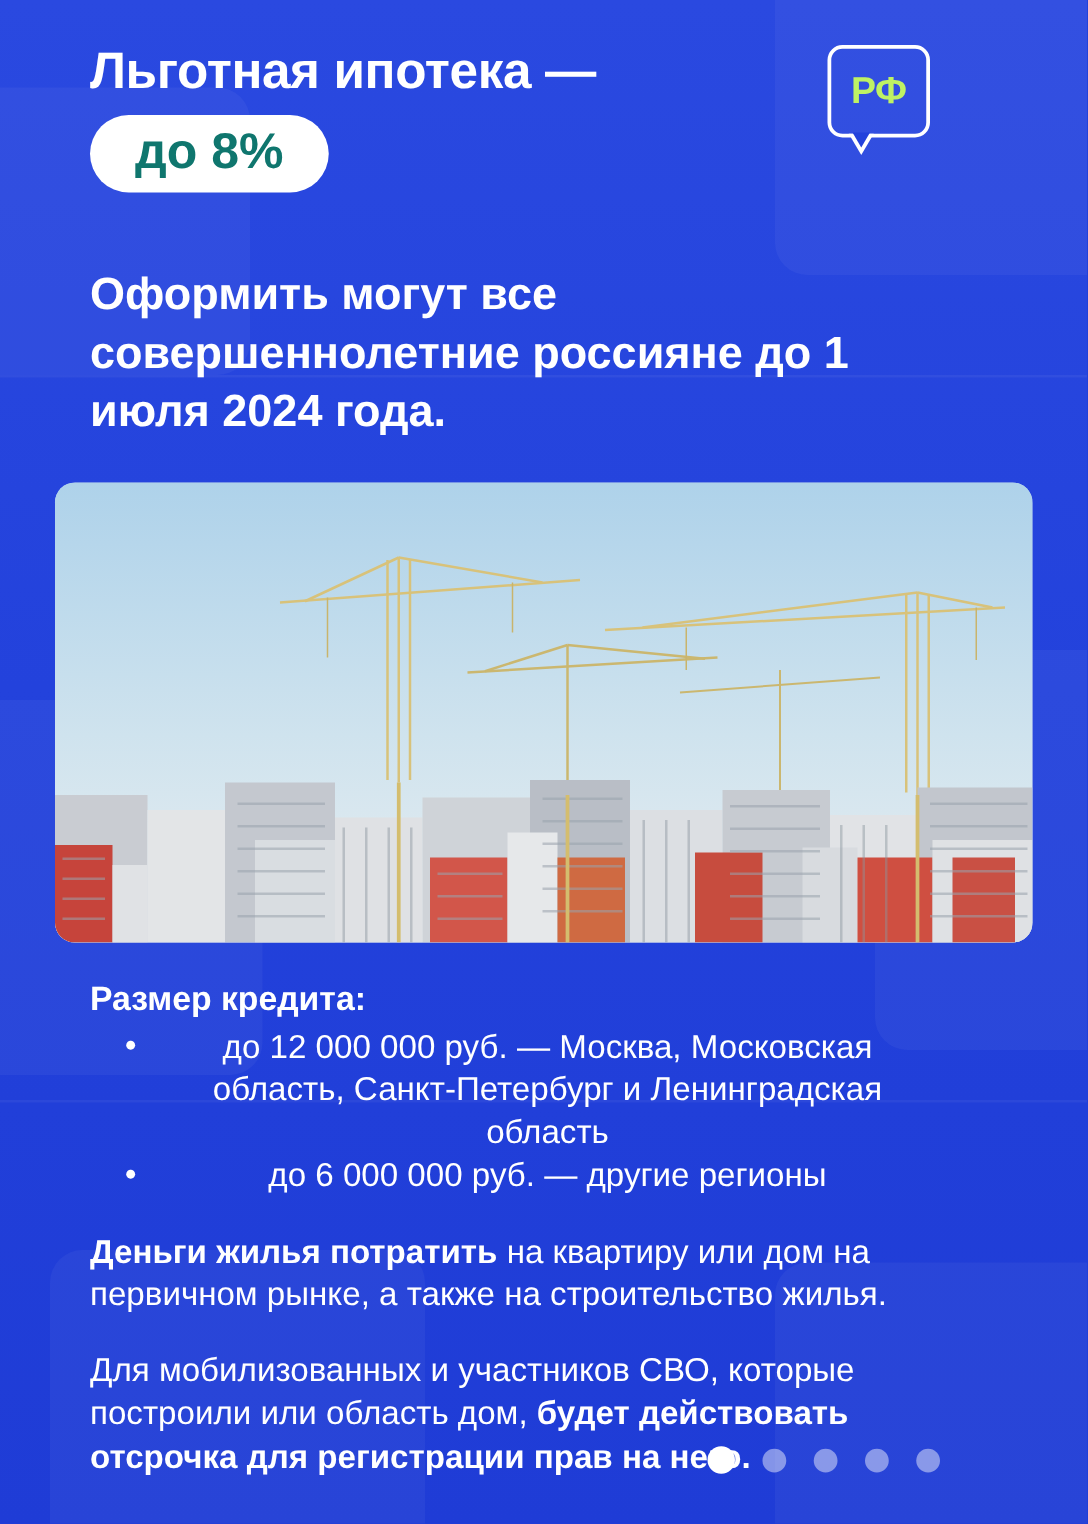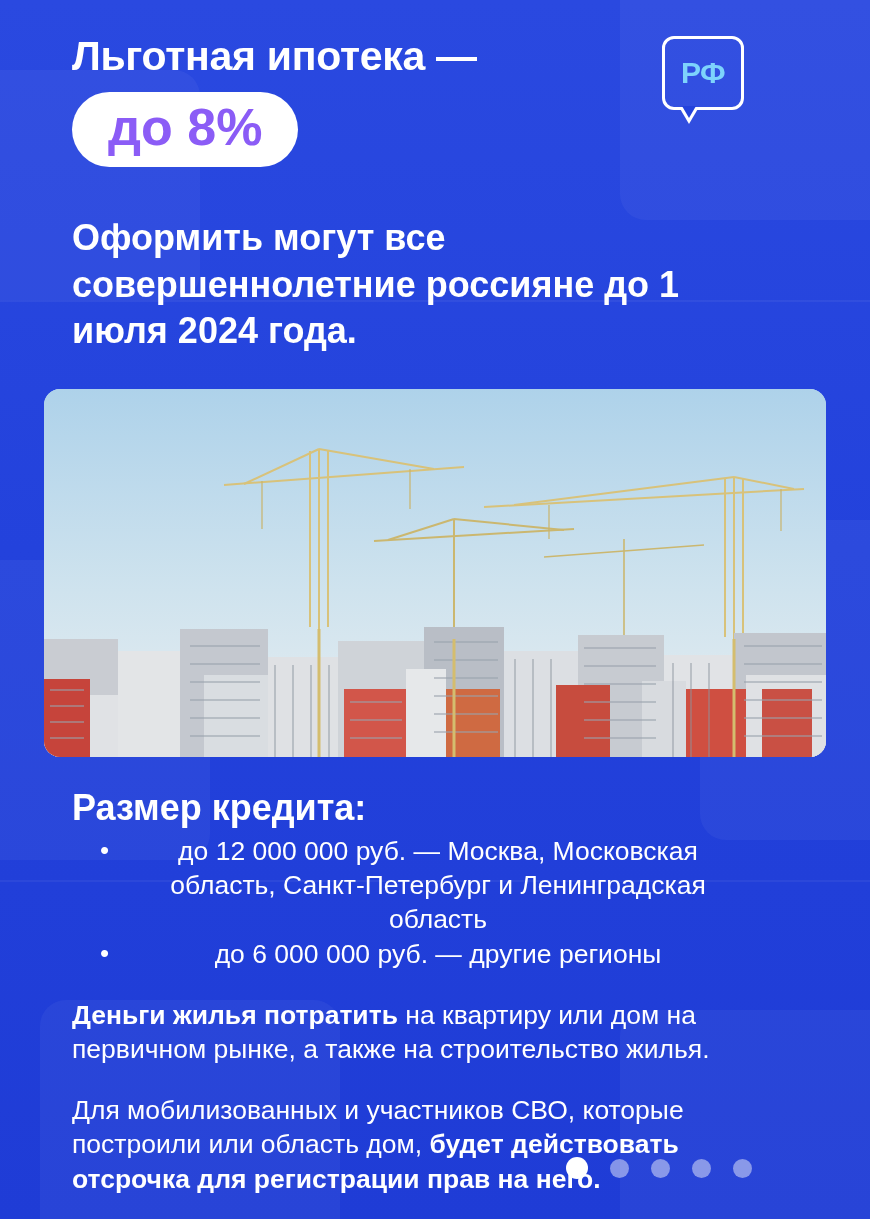--- a/index.html
+++ b/index.html
@@ -56,22 +56,22 @@
     letter-spacing: -0.3px;
     line-height: 1.08;
     margin: 0;
     padding: 0 0 0 28px;
     max-width: 640px;
   }
   .pill {
     display: inline-block;
     margin-top: 14px;
     background: #ffffff;
-    color: #8b5cf6;
-    font-size: 52px;
+    color: #0f766e;
+    font-size: 40px;
     font-weight: bold;
     border-radius: 40px;
     padding: 8px 36px 12px 36px;
     line-height: 1.05;
   }
   .emblem {
     position: absolute;
     right: 6px;
     top: 2px;
     width: 84px;
@@ -109,21 +109,21 @@
     z-index: 2;
   }
   .emblem-text {
     position: absolute;
     inset: 0;
     display: flex;
     align-items: center;
     justify-content: center;
     font-size: 30px;
     font-weight: bold;
-    color: #7dd3fc;
+    color: #bef264;
     letter-spacing: -0.5px;
   }
 
   
   .subtitle {
     margin: 48px 0 0 28px;
     font-size: 36px;
     font-weight: bold;
     line-height: 1.3;
     max-width: 740px;
@@ -137,21 +137,21 @@
     border-radius: 16px;
     overflow: hidden;
     position: relative;
     background: linear-gradient(180deg, #bcd9ec 0%, #d6e6f0 48%, #e7eef1 100%);
   }
   .photo svg { display: block; width: 100%; height: 100%; }
 
   
   .section-title {
     margin: 30px 0 6px 28px;
-    font-size: 36px;
+    font-size: 27px;
     font-weight: bold;
   }
   ul.bullets {
     margin: 4px 0 0 0;
     padding: 0 0 0 54px;
     list-style: none;
   }
   ul.bullets li {
     position: relative;
     font-size: 26.5px;

